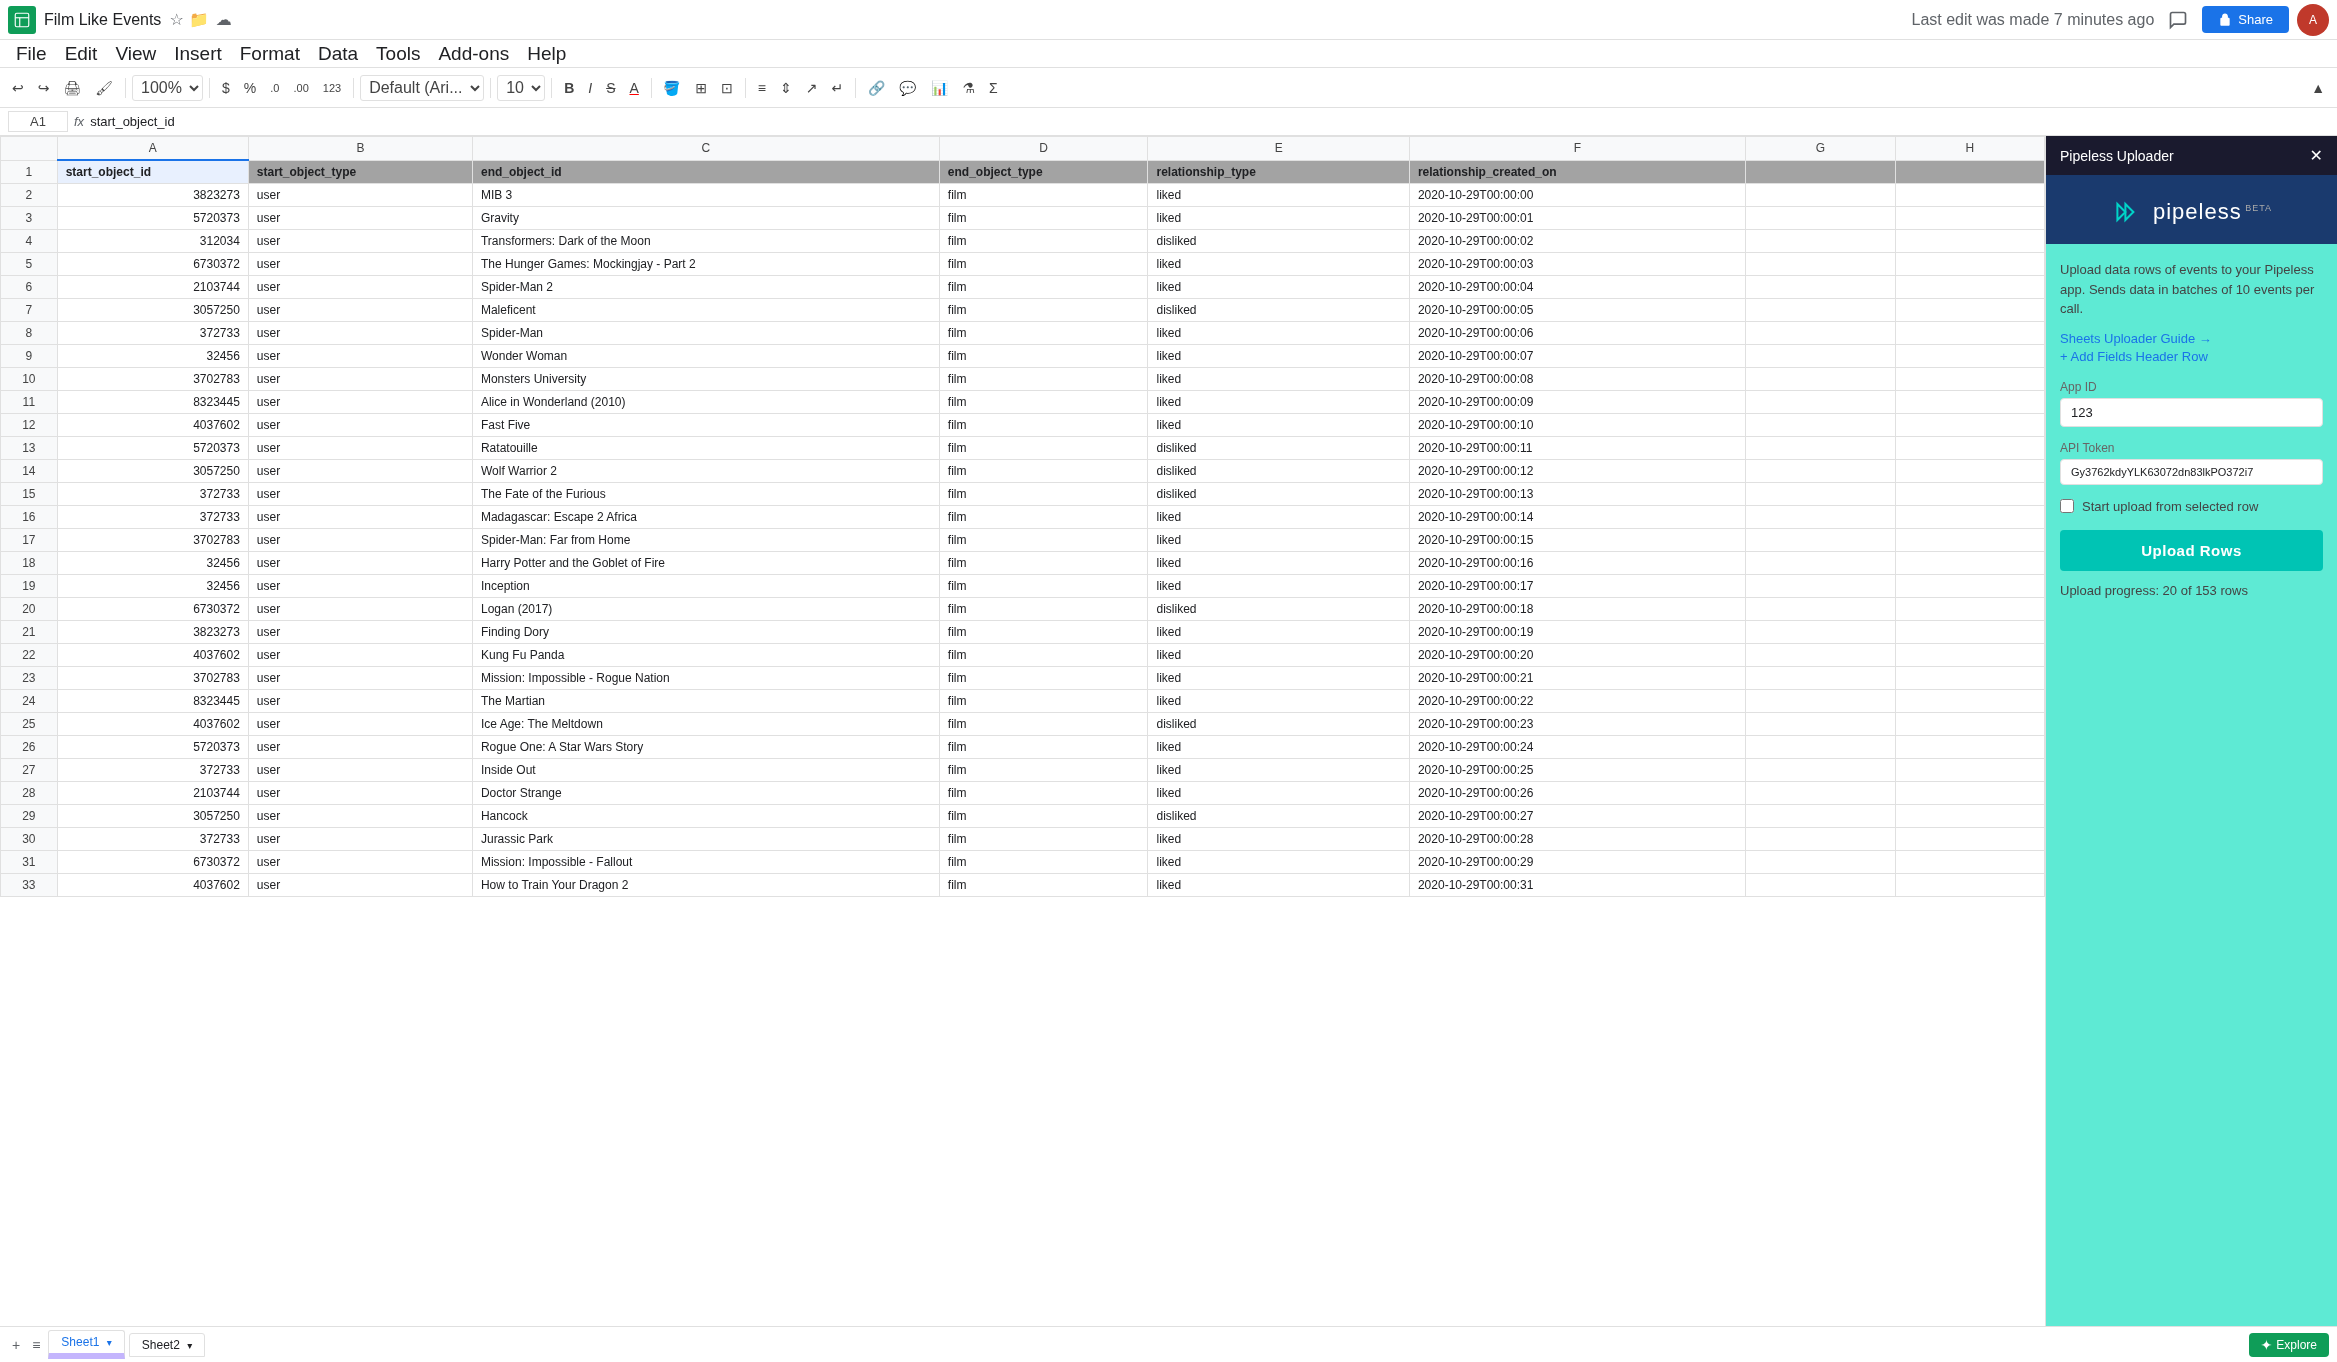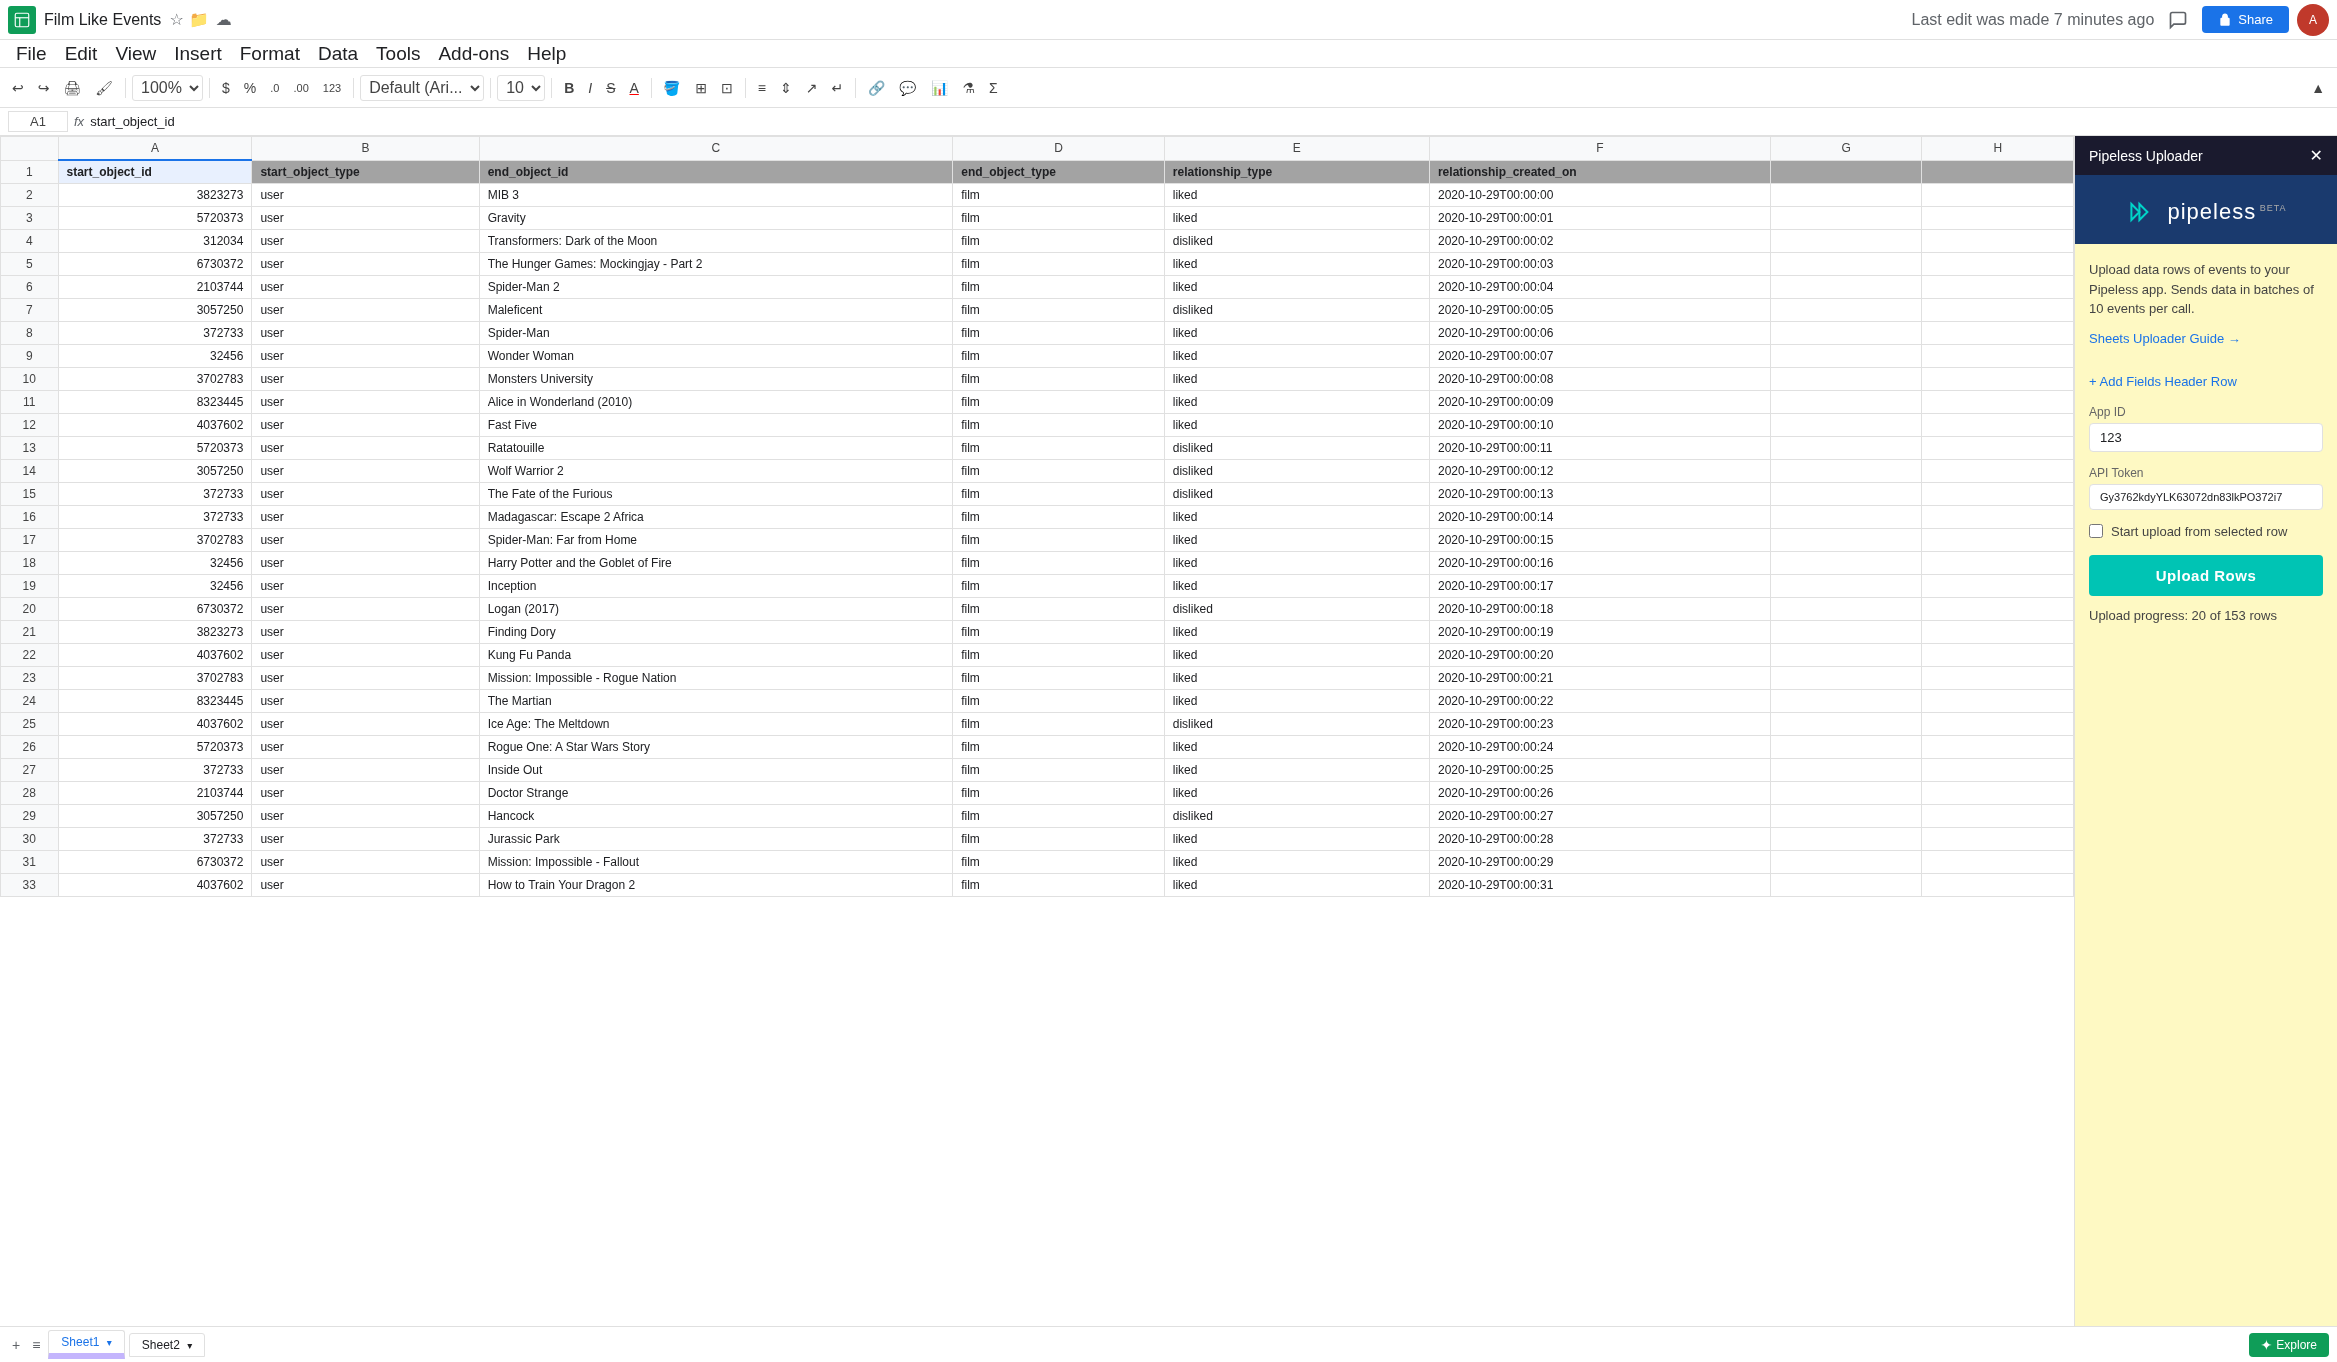--- a/index.html
+++ b/index.html
@@ -59,28 +59,28 @@
     .col-h { min-width: 80px; }
 
     
     .bottom-bar { display: flex; align-items: center; padding: 0 8px; background: #fff; border-top: 1px solid #e0e0e0; height: 36px; gap: 4px; }
     .sheet-tab { padding: 4px 12px; font-size: 12px; color: #202124; cursor: pointer; border-radius: 3px 3px 0 0; border: 1px solid #e0e0e0; background: #fff; }
     .sheet-tab.active { background: #fff; border-bottom: 6px solid #c4b5fd; color: #1a73e8; font-weight: 500; }
     .tab-icon { font-size: 14px; color: #5f6368; cursor: pointer; padding: 4px; }
     .explore-btn { margin-left: auto; background: #0f9d58; color: #fff; border: none; border-radius: 4px; padding: 4px 12px; font-size: 12px; cursor: pointer; display: flex; align-items: center; gap: 4px; }
 
     
-    .side-panel { width: 263px; border-left: 1px solid #e0e0e0; background: #fef9c3; display: flex; flex-direction: column; overflow-y: auto; }
+    .side-panel { width: 292px; border-left: 1px solid #e0e0e0; background: #5eead4; display: flex; flex-direction: column; overflow-y: auto; }
     .panel-header { background: #1a1a2e; display: flex; align-items: center; justify-content: space-between; padding: 10px 14px; }
     .panel-title { color: #fff; font-size: 14px; font-weight: 500; }
     .panel-close { color: #fff; cursor: pointer; font-size: 16px; background: none; border: none; }
     .panel-logo { padding: 21px 14px 16px; background: #1a3a6e; display: flex; align-items: center; justify-content: center; }
     .panel-body { padding: 16px 14px; flex: 1; }
     .panel-description { font-size: 13px; color: #444; line-height: 1.5; margin-bottom: 12px; }
-    .guide-link { color: #1a73e8; font-size: 13px; cursor: pointer; text-decoration: none; display: block; margin-bottom: 28px; }
+    .guide-link { color: #1a73e8; font-size: 13px; cursor: pointer; text-decoration: none; display: block; margin-bottom: 3px; }
     .add-header-link { color: #1a73e8; font-size: 13px; cursor: pointer; margin-bottom: 16px; display: block; }
     .field-label { font-size: 12px; color: #666; margin-bottom: 4px; font-weight: 500; }
     .field-input { width: 100%; border: 1px solid #e0e0e0; border-radius: 4px; padding: 6px 10px; font-size: 13px; color: #202124; margin-bottom: 14px; outline: none; }
     .checkbox-row { display: flex; align-items: center; gap: 8px; margin-bottom: 16px; }
     .checkbox-row input[type="checkbox"] { width: 14px; height: 14px; }
     .checkbox-label { font-size: 13px; color: #444; }
     .upload-btn { width: 100%; background: #00c4b4; color: #fff; border: none; border-radius: 4px; padding: 12px; font-size: 15px; font-weight: 600; cursor: pointer; letter-spacing: 0.5px; margin-bottom: 12px; }
     .upload-progress { font-size: 13px; color: #444; }
 
     

